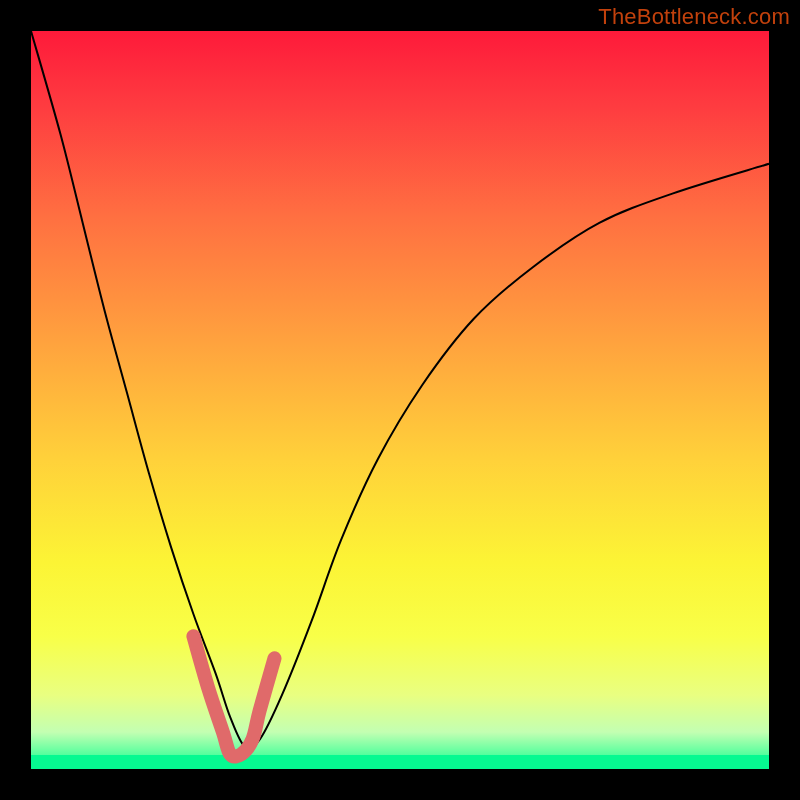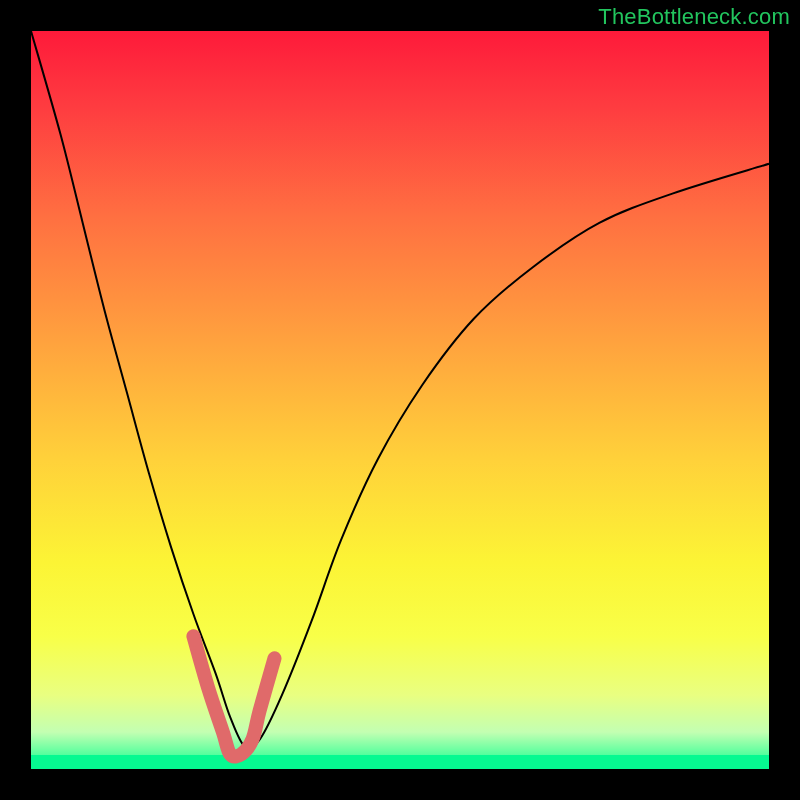--- a/index.html
+++ b/index.html
@@ -11,21 +11,21 @@
   .stage {
     position: relative;
     width: 800px;
     height: 800px;
     background: #000000;
   }
   .watermark {
     position: absolute;
     top: 4px;
     right: 10px;
-    color: #22c55e;
+    color: #c2410c;
     font-size: 22px;
     font-weight: 500;
     letter-spacing: 0.2px;
     z-index: 10;
   }
   .plot-area {
     position: absolute;
     left: 31px;
     top: 31px;
     width: 738px;

